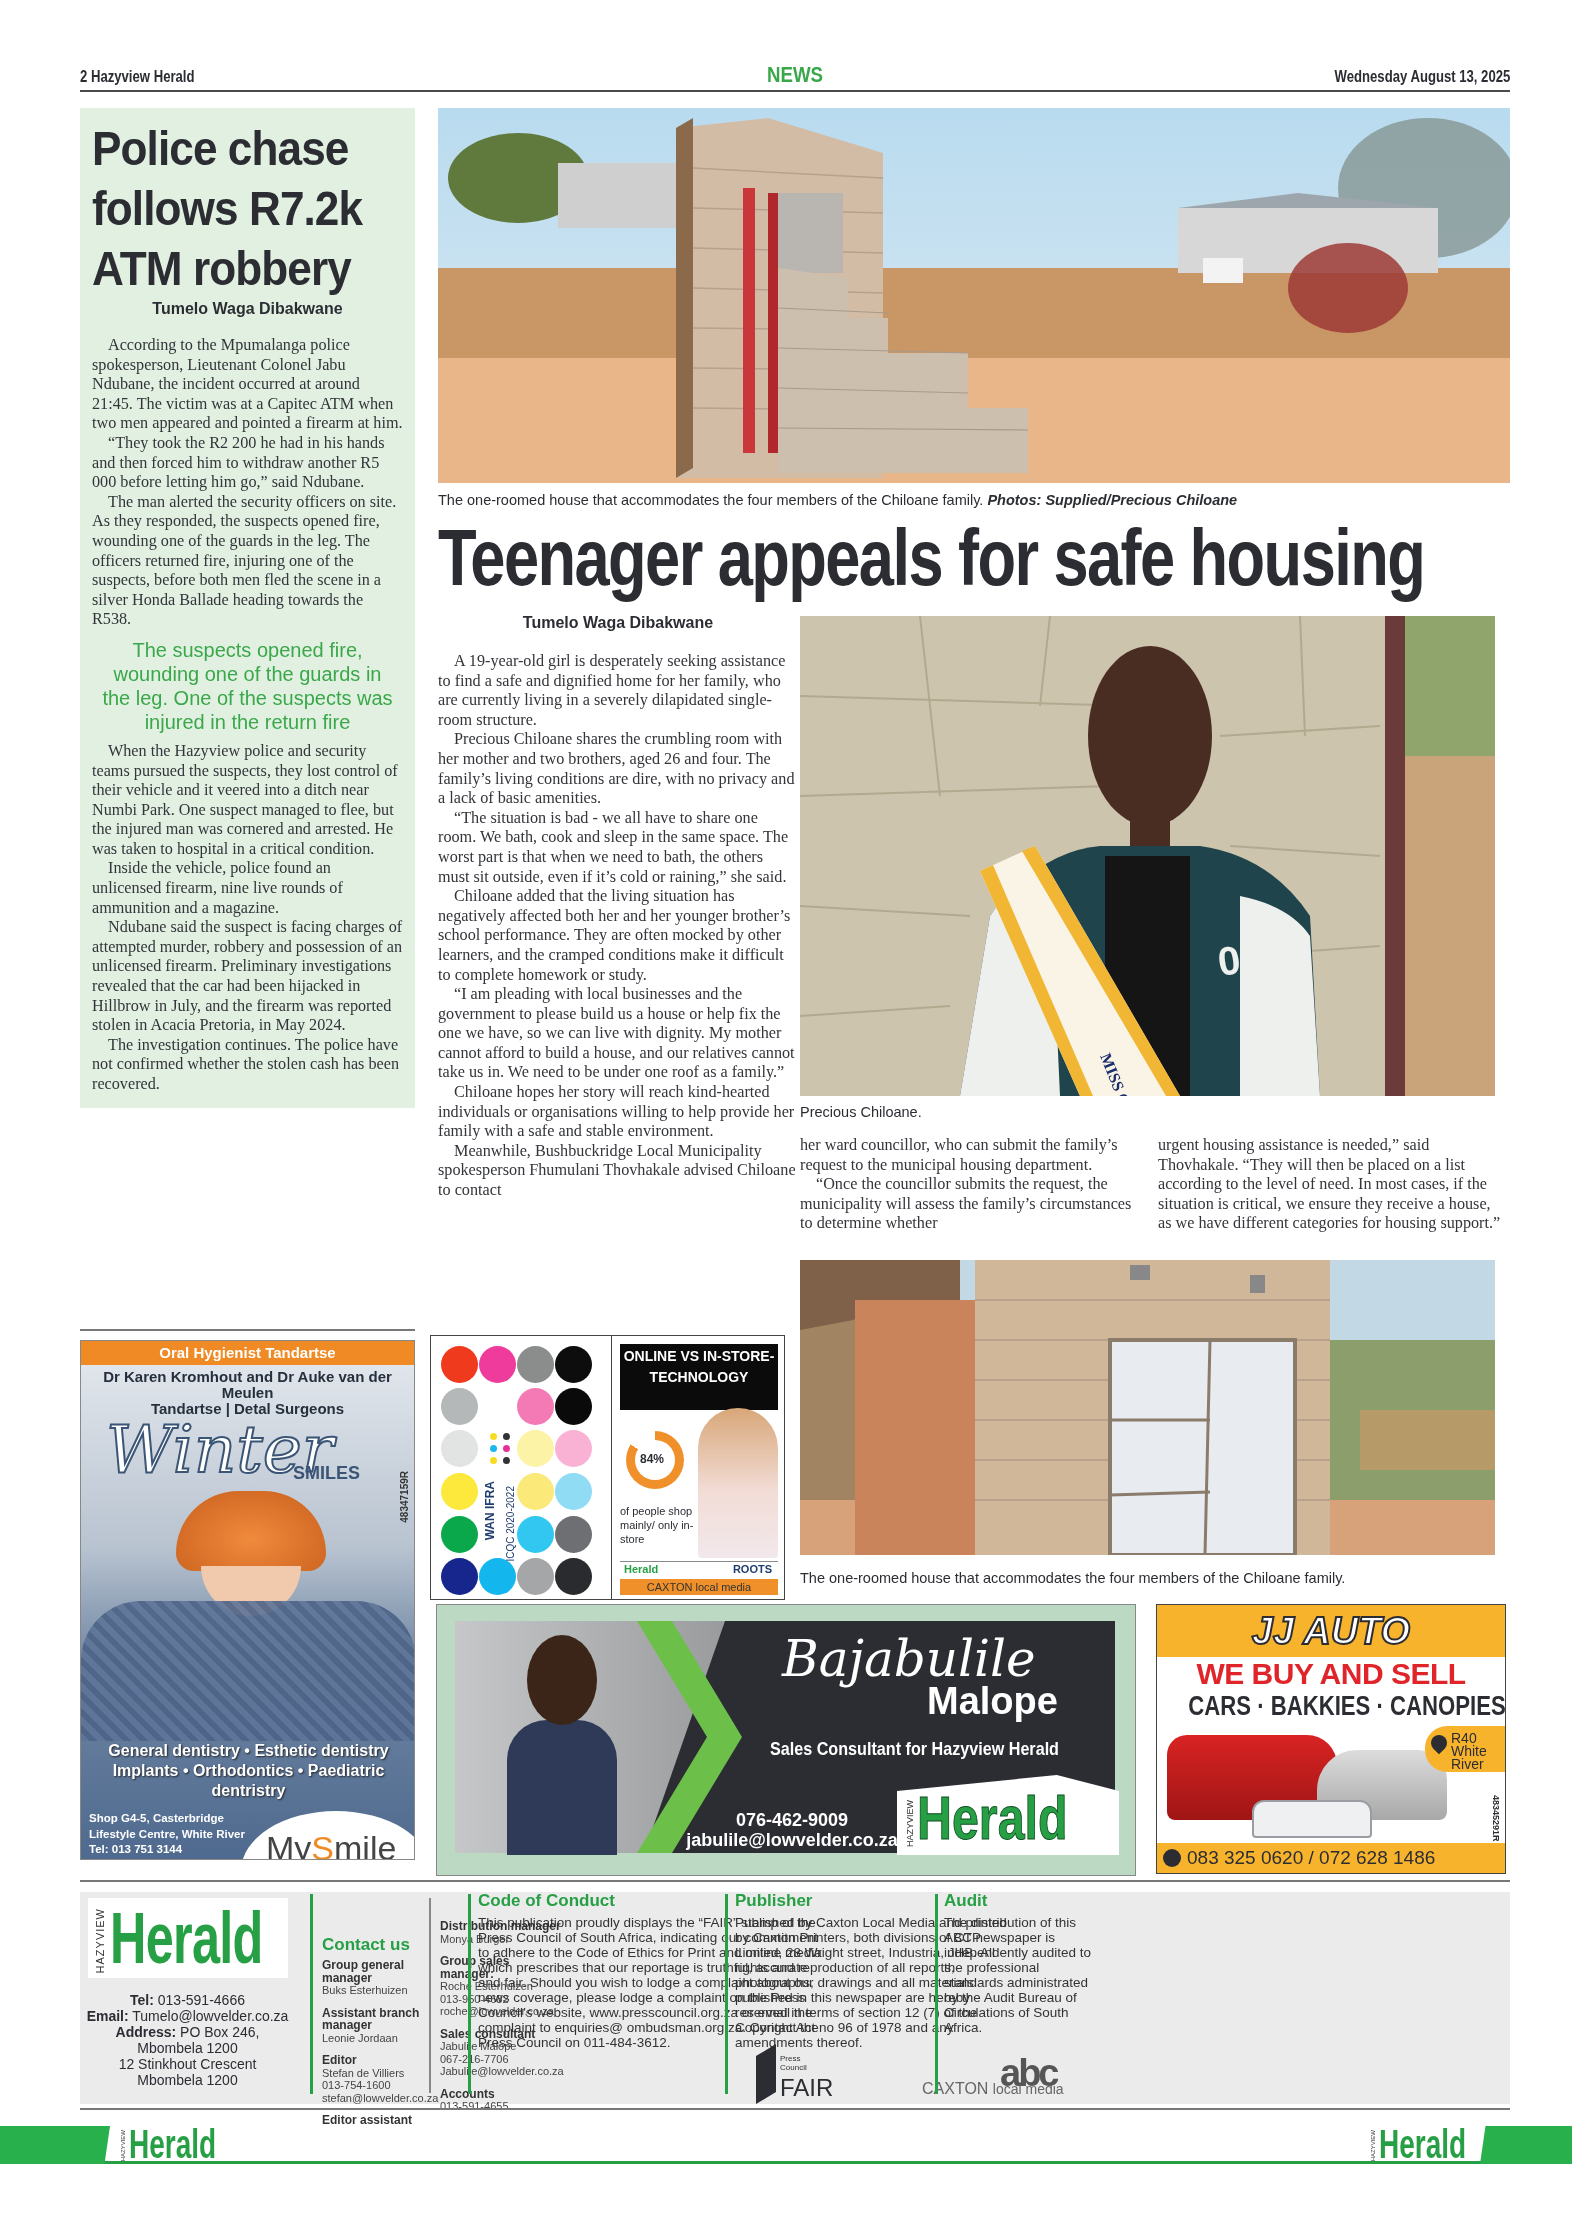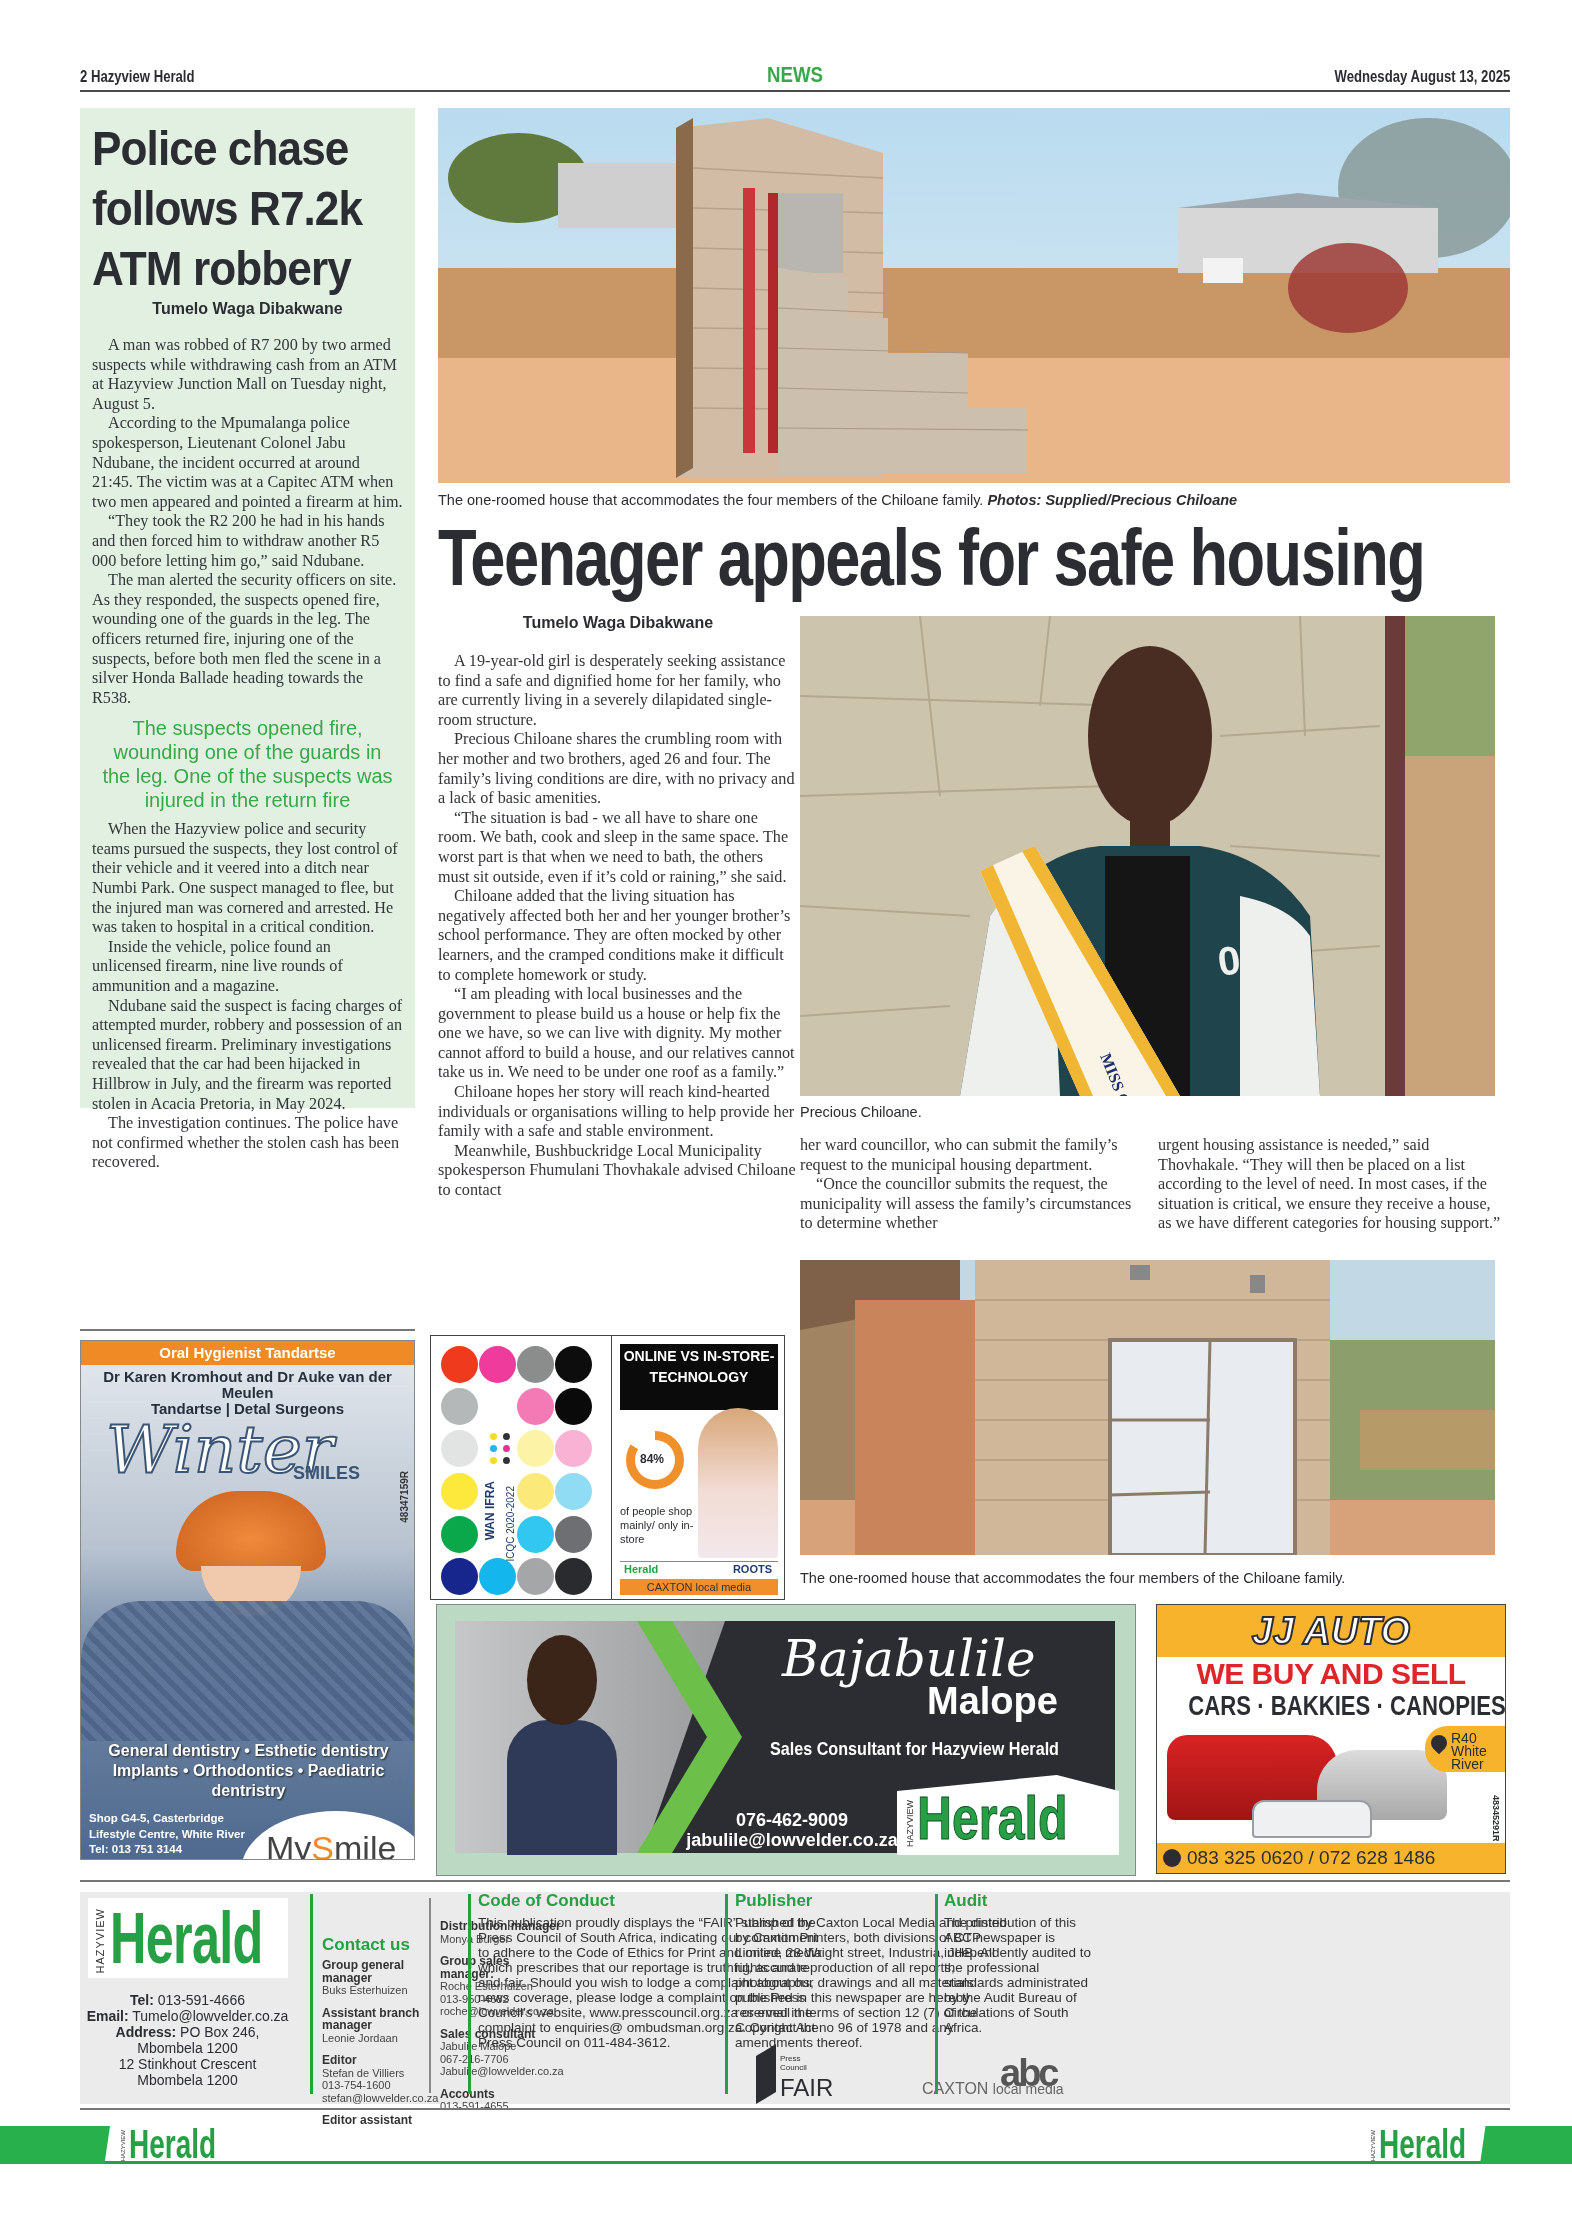--- a/index.html
+++ b/index.html
@@ -131,21 +131,20 @@
 <div class="abs mast">
   <span class="mast-left">2 Hazyview Herald</span>
   <span class="mast-center">NEWS</span>
   <span class="mast-right">Wednesday August 13, 2025</span>
 </div>
 
 <div class="abs side">
   <h2 class="side-title">Police chase follows R7.2k ATM robbery</h2>
   <div class="byline">Tumelo Waga Dibakwane</div>
   <div class="body-text">
-    <p>A man was robbed of R7 200 by two armed suspects while withdrawing cash from an ATM at Hazyview Junction Mall on Tuesday night, August 5.</p>
     <p>According to the Mpumalanga police spokesperson, Lieutenant Colonel Jabu Ndubane, the incident occurred at around 21:45. The victim was at a Capitec ATM when two men appeared and pointed a firearm at him.</p>
     <p>“They took the R2 200 he had in his hands and then forced him to withdraw another R5 000 before letting him go,” said Ndubane.</p>
     <p>The man alerted the security officers on site. As they responded, the suspects opened fire, wounding one of the guards in the leg. The officers returned fire, injuring one of the suspects, before both men fled the scene in a silver Honda Ballade heading towards the R538.</p>
     <div class="pullquote">The suspects opened fire, wounding one of the guards in the leg. One of the suspects was injured in the return fire</div>
     <p>When the Hazyview police and security teams pursued the suspects, they lost control of their vehicle and it veered into a ditch near Numbi Park. One suspect managed to flee, but the injured man was cornered and arrested. He was taken to hospital in a critical condition.</p>
     <p>Inside the vehicle, police found an unlicensed firearm, nine live rounds of ammunition and a magazine.</p>
     <p>Ndubane said the suspect is facing charges of attempted murder, robbery and possession of an unlicensed firearm. Preliminary investigations revealed that the car had been hijacked in Hillbrow in July, and the firearm was reported stolen in Acacia Pretoria, in May 2024.</p>
     <p>The investigation continues. The police have not confirmed whether the stolen cash has been recovered.</p>
   </div>
 </div>

